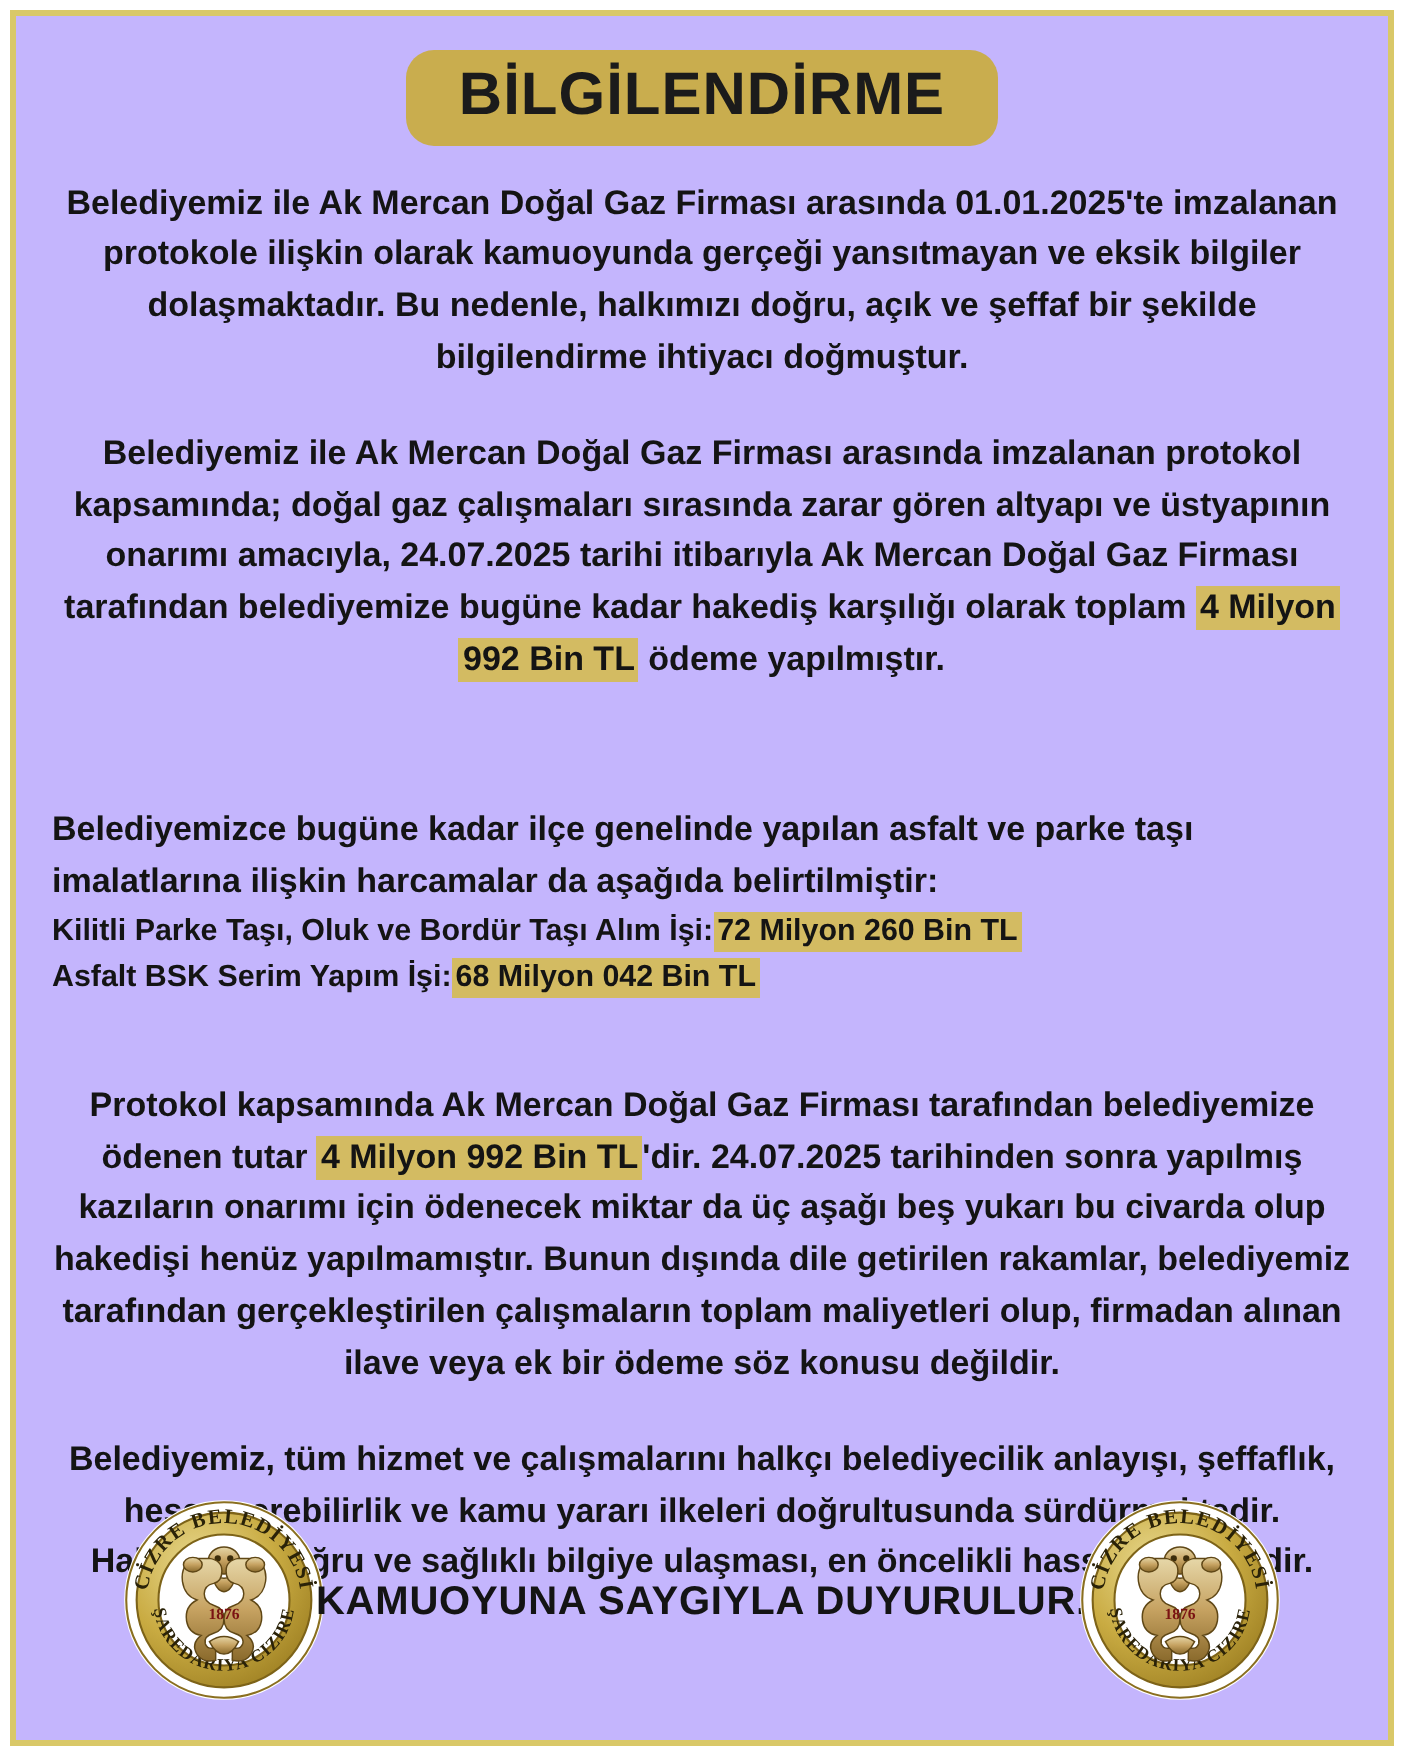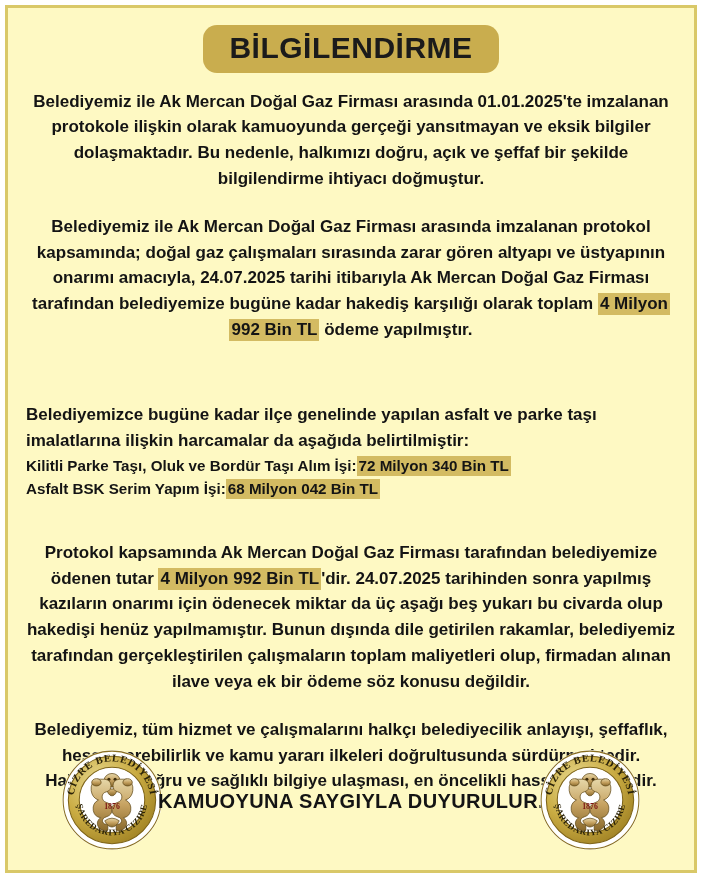--- a/index.html
+++ b/index.html
@@ -21,21 +21,21 @@
     height: 878px;
     background: #ffffff;
     padding: 5px;
   }
 
   .frame {
     box-sizing: border-box;
     width: 100%;
     height: 100%;
     border: 3px solid #d9c868;
-    background: #fef9c3;
+    background: #c4b5fd;
     position: relative;
     padding: 10px 18px 0 18px;
   }
 
   
   .title-wrap {
     text-align: center;
     margin-top: 7px;
     margin-bottom: 16px;
   }
@@ -137,21 +137,21 @@
     </p>
 
     <div class="gap-sm"></div>
 
 
     <div class="gap-xl"></div>
 
     <p class="para left">Belediyemizce bugüne kadar ilçe genelinde yapılan asfalt ve parke taşı imalatlarına ilişkin harcamalar da aşağıda belirtilmiştir:</p>
 
     <p class="list-line">
-      <span>Kilitli Parke Taşı, Oluk ve Bordür Taşı Alım İşi:</span><span class="hl">72 Milyon 340 Bin TL</span>
+      <span>Kilitli Parke Taşı, Oluk ve Bordür Taşı Alım İşi:</span><span class="hl">72 Milyon 260 Bin TL</span>
     </p>
 
     <p class="list-line">
       <span>Asfalt BSK Serim Yapım İşi:</span><span class="hl">68 Milyon 042 Bin TL</span>
     </p>
 
 
     <div class="gap-lg"></div>
 
     <p class="para center">

